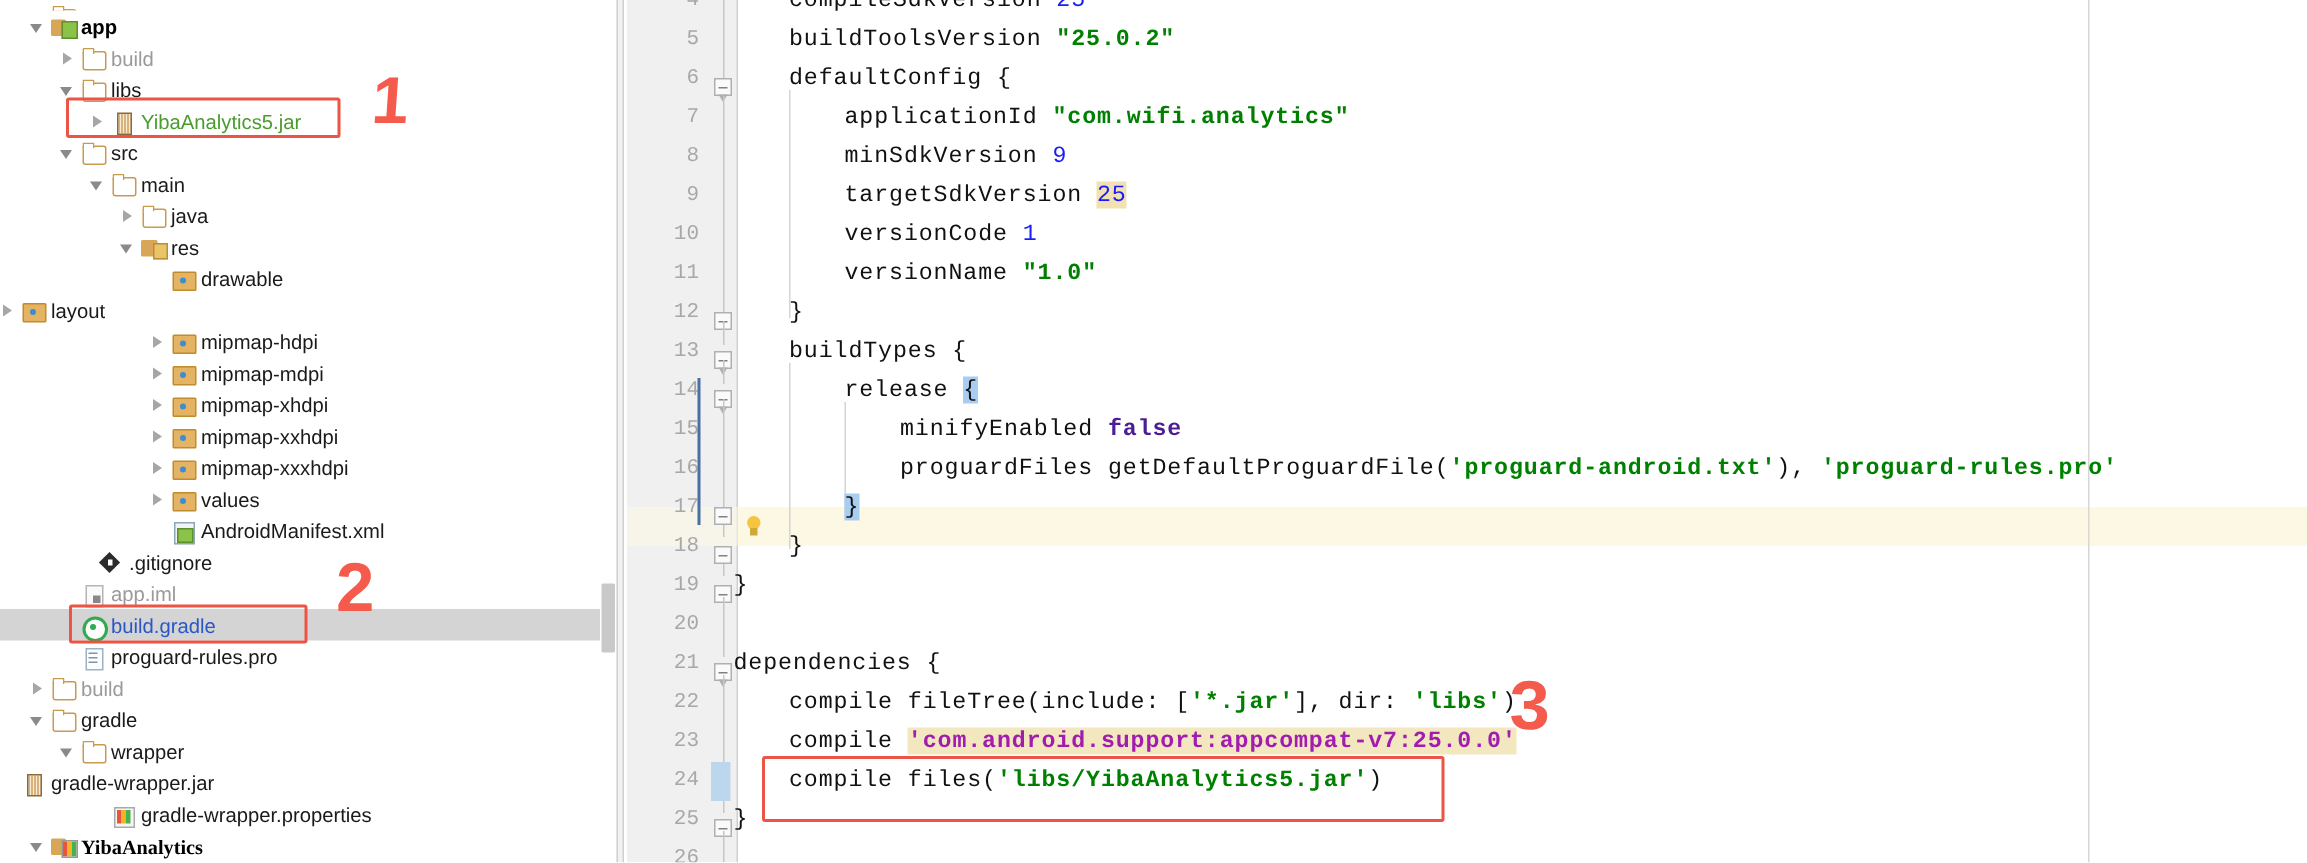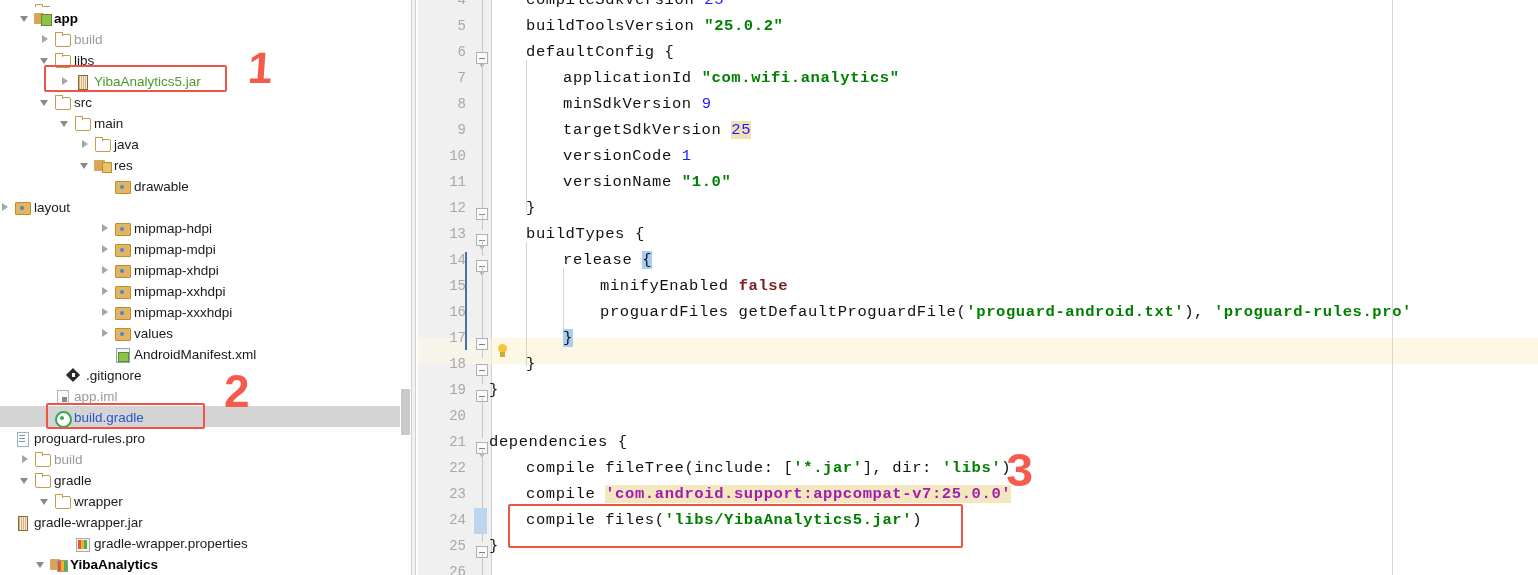--- a/index.html
+++ b/index.html
@@ -377,21 +377,21 @@
     left: 0;
     width: 1120px;
     height: 26px;
     background: #fdf8e3;
   }
   .row-hl-gutter {
     position: absolute;
     left: 0; width: 74px; height: 26px;
     background: #fdf6dd;
   }
-  .kw   { color: #7f1d1d; font-weight: bold; }
+  .kw   { color: #4c1d95; font-weight: bold; }
   .str  { color: #008000; font-weight: bold; }
   .num  { color: #1a1aff; }
   .numhl{ color: #1a1aff; background: #f2e2b3; }
   .strhl{ color: #a21caf; font-weight: bold; background: #f3e7c0; }
   .brsel{ background: #a8cdf0; }
   .indent-guide {
     position: absolute;
     width: 1px;
     background: #d4d4d4;
   }
@@ -450,27 +450,27 @@
         <div class="tree-row" style="padding-left: 100px;"><span class="t-arrow right"></span><span class="t-icon ic-folder-blue"></span><span class="t-label">mipmap-hdpi</span></div>
         <div class="tree-row" style="padding-left: 100px;"><span class="t-arrow right"></span><span class="t-icon ic-folder-blue"></span><span class="t-label">mipmap-mdpi</span></div>
         <div class="tree-row" style="padding-left: 100px;"><span class="t-arrow right"></span><span class="t-icon ic-folder-blue"></span><span class="t-label">mipmap-xhdpi</span></div>
         <div class="tree-row" style="padding-left: 100px;"><span class="t-arrow right"></span><span class="t-icon ic-folder-blue"></span><span class="t-label">mipmap-xxhdpi</span></div>
         <div class="tree-row" style="padding-left: 100px;"><span class="t-arrow right"></span><span class="t-icon ic-folder-blue"></span><span class="t-label">mipmap-xxxhdpi</span></div>
         <div class="tree-row" style="padding-left: 100px;"><span class="t-arrow right"></span><span class="t-icon ic-folder-blue"></span><span class="t-label">values</span></div>
         <div class="tree-row" style="padding-left: 100px;"><span class="t-arrow none"></span><span class="t-icon ic-xml"></span><span class="t-label">AndroidManifest.xml</span></div>
         <div class="tree-row" style="padding-left: 52px;"><span class="t-arrow none"></span><span class="t-icon ic-git"></span><span class="t-label">.gitignore</span></div>
         <div class="tree-row" style="padding-left: 40px;"><span class="t-arrow none"></span><span class="t-icon ic-iml"></span><span class="t-label dim">app.iml</span></div>
         <div class="tree-row selected" style="padding-left: 40px;"><span class="t-arrow none"></span><span class="t-icon ic-gradle"></span><span class="t-label">build.gradle</span></div>
-        <div class="tree-row" style=""><span class="t-arrow none"></span><span class="t-icon ic-file"></span><span class="t-label">proguard-rules.pro</span></div>
+        <div class="tree-row" style="padding-left: 40px;"><span class="t-arrow none"></span><span class="t-icon ic-file"></span><span class="t-label">proguard-rules.pro</span></div>
         <div class="tree-row" style="padding-left: 20px;"><span class="t-arrow right"></span><span class="t-icon ic-folder"></span><span class="t-label dim">build</span></div>
         <div class="tree-row" style="padding-left: 20px;"><span class="t-arrow down"></span><span class="t-icon ic-folder"></span><span class="t-label">gradle</span></div>
         <div class="tree-row" style="padding-left: 40px;"><span class="t-arrow down"></span><span class="t-icon ic-folder"></span><span class="t-label">wrapper</span></div>
         <div class="tree-row" style=""><span class="t-arrow none"></span><span class="t-icon ic-jar"></span><span class="t-label">gradle-wrapper.jar</span></div>
         <div class="tree-row" style="padding-left: 60px;"><span class="t-arrow none"></span><span class="t-icon ic-props"></span><span class="t-label">gradle-wrapper.properties</span></div>
-        <div class="tree-row" style="padding-left: 36px;"><span class="t-arrow down"></span><span class="t-icon ic-module-chart"></span><span class="t-label bold">YibaAnalytics</span></div>
+        <div class="tree-row" style="padding-left: 20px; font-family: Liberation Serif, serif;"><span class="t-arrow down"></span><span class="t-icon ic-module-chart"></span><span class="t-label bold">YibaAnalytics</span></div>
       </div>
     <div id="tree-scrollbar-track">
       <div id="tree-scrollbar-thumb"></div>
     </div>
   </div>
 
   <div id="splitter"></div>
 
   <div id="editor">
 

